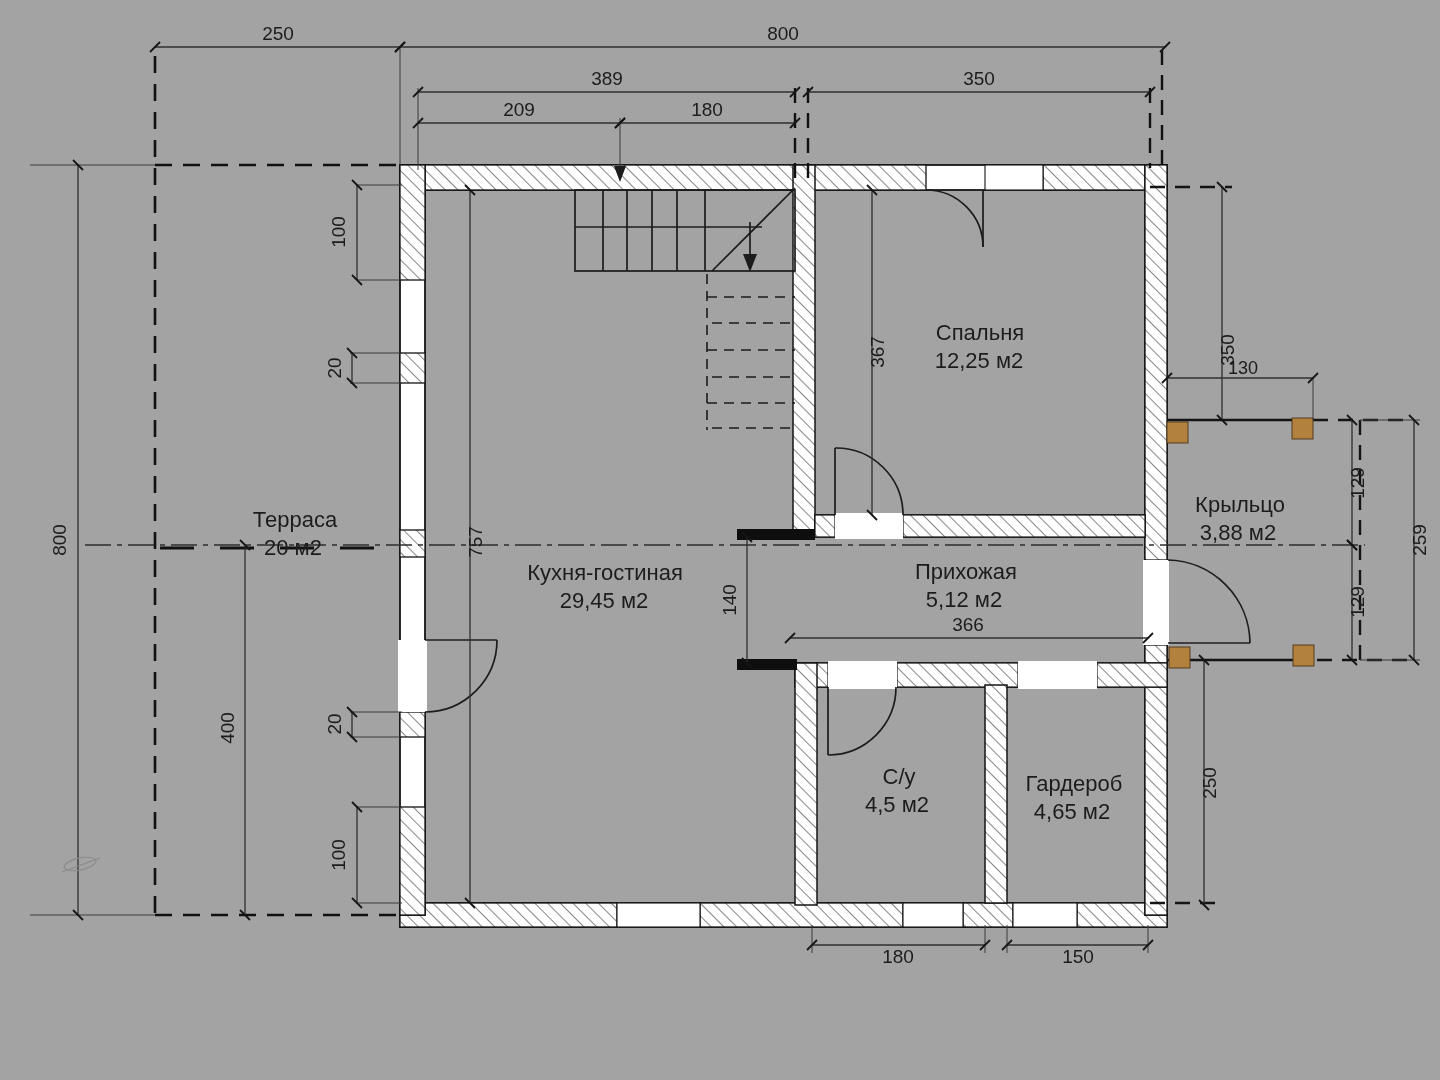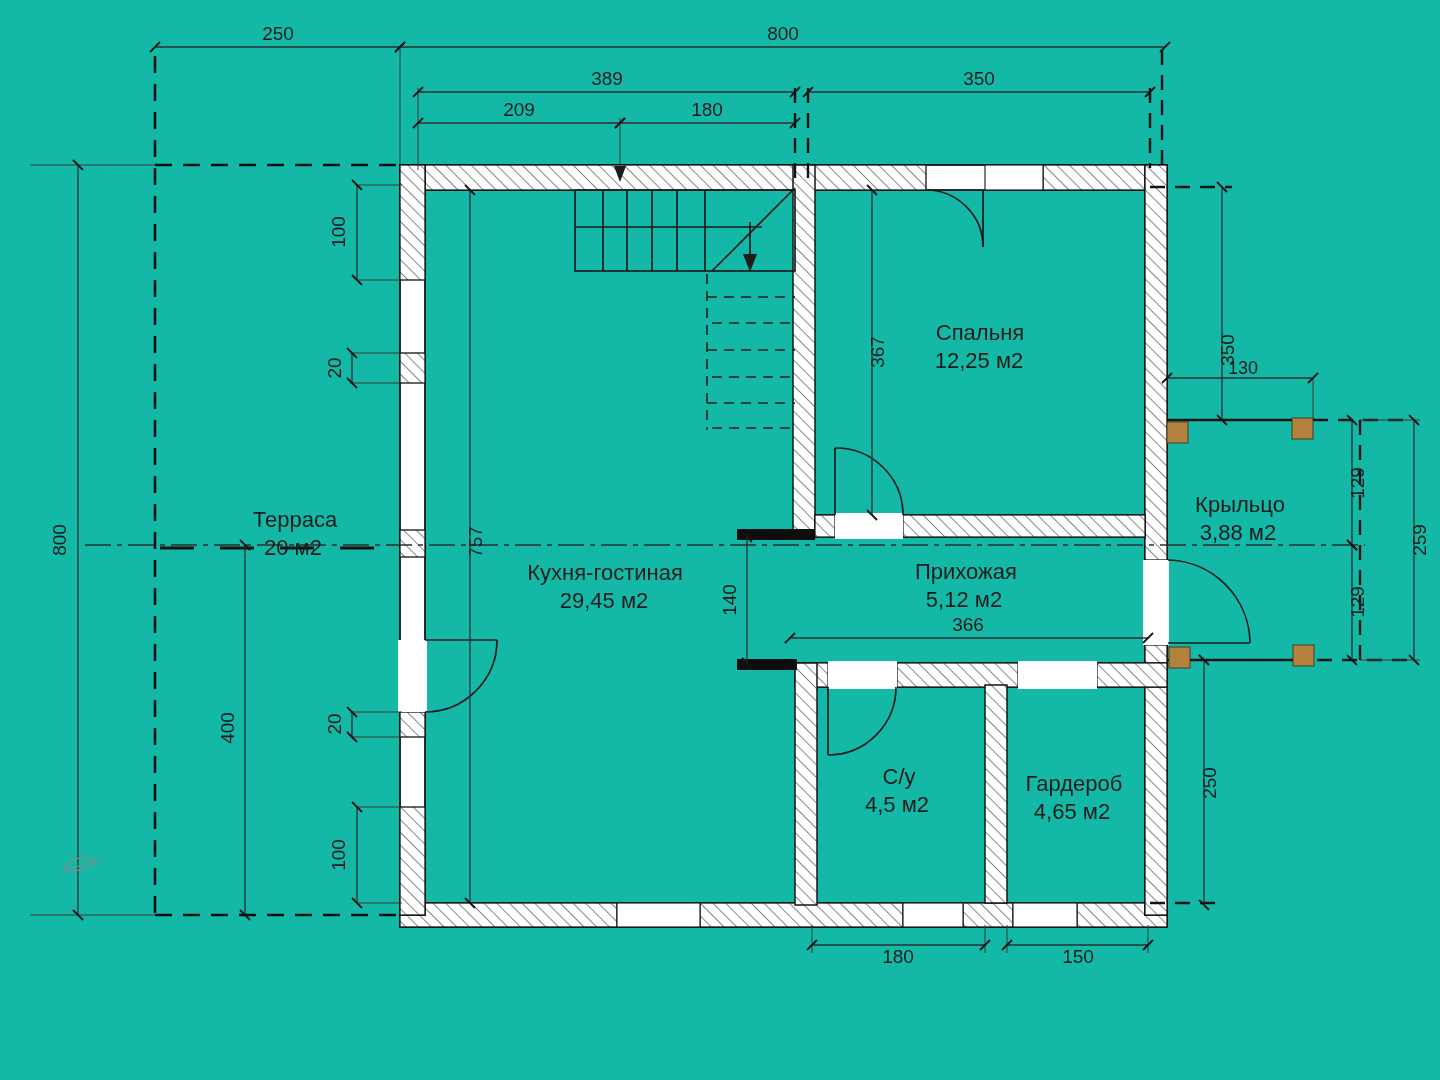--- a/index.html
+++ b/index.html
@@ -1,16 +1,16 @@
 <!DOCTYPE html>
 <html><head>
 <meta charset="utf-8">
 <style>
   html,body{margin:0;padding:0;background:#ffffff;}
-  .plan-wrap{position:relative;width:1440px;height:1080px;background:#14b8a6;overflow:hidden;
+  .plan-wrap{position:relative;width:1440px;height:1080px;background:#a3a3a3;overflow:hidden;
              font-family:"Liberation Sans", sans-serif;}
   svg{display:block;}
   text{fill:#1c1c1c;}
   .dim-label{font-size:19px;}
   .dim-label-sm{font-size:18px;}
   .room-name{font-size:22px;}
   .room-area{font-size:22px;}
 </style>
 </head>
 <body>

